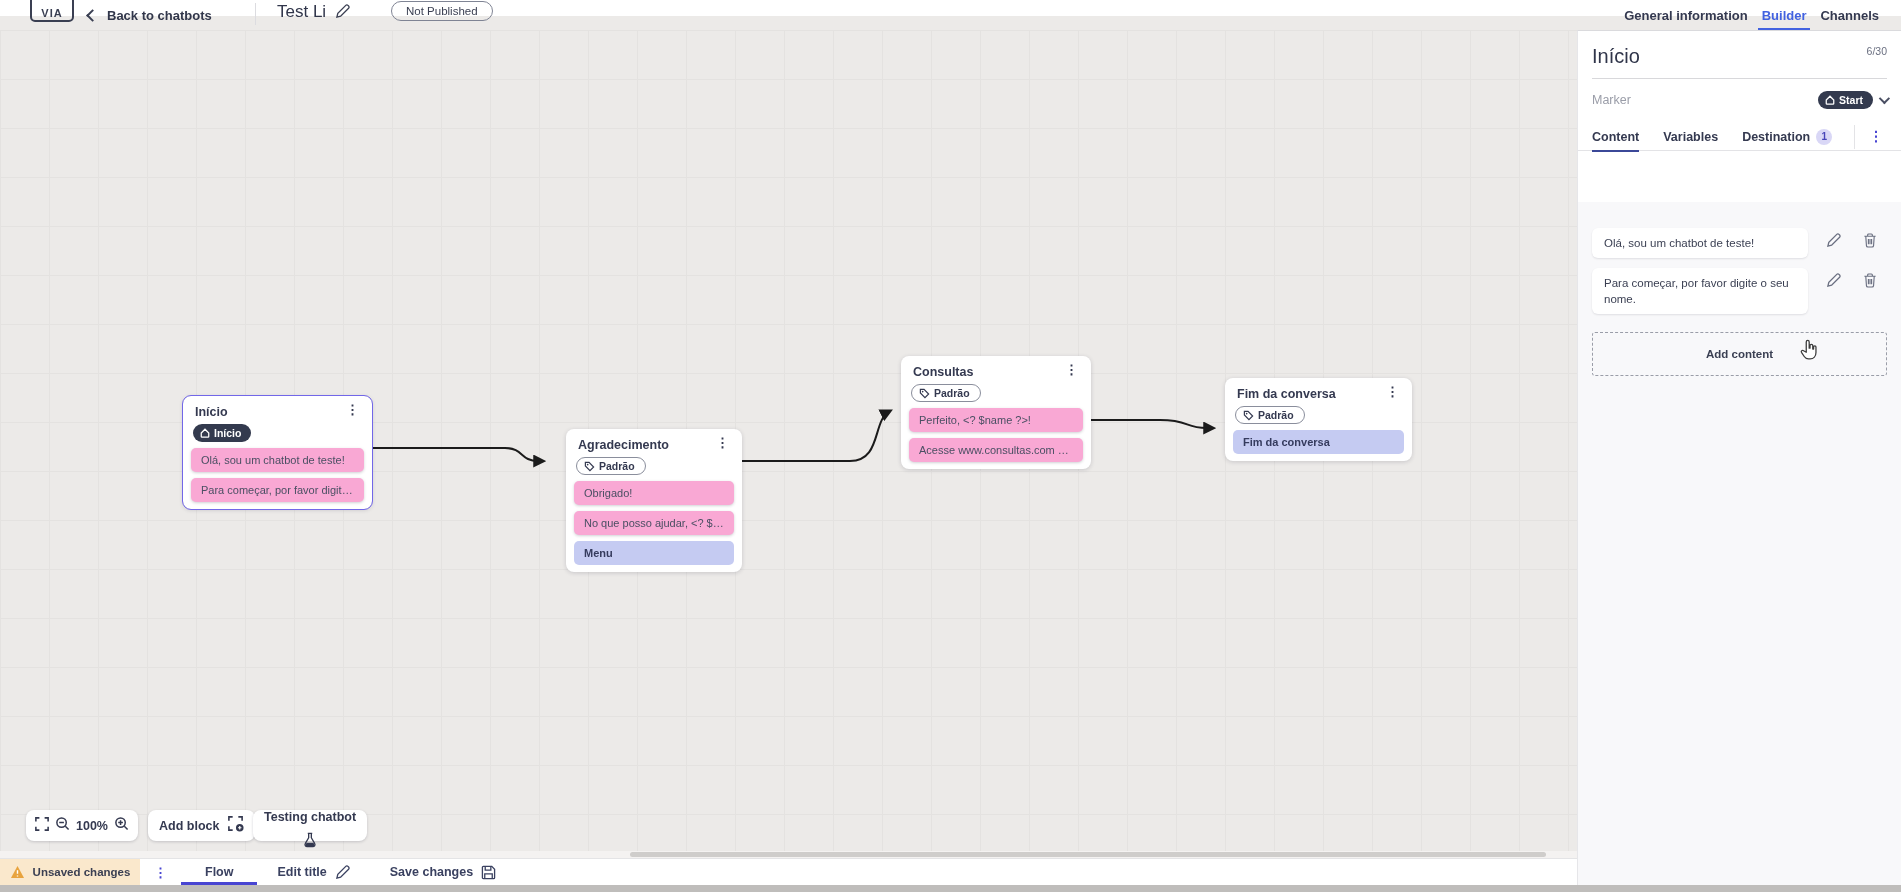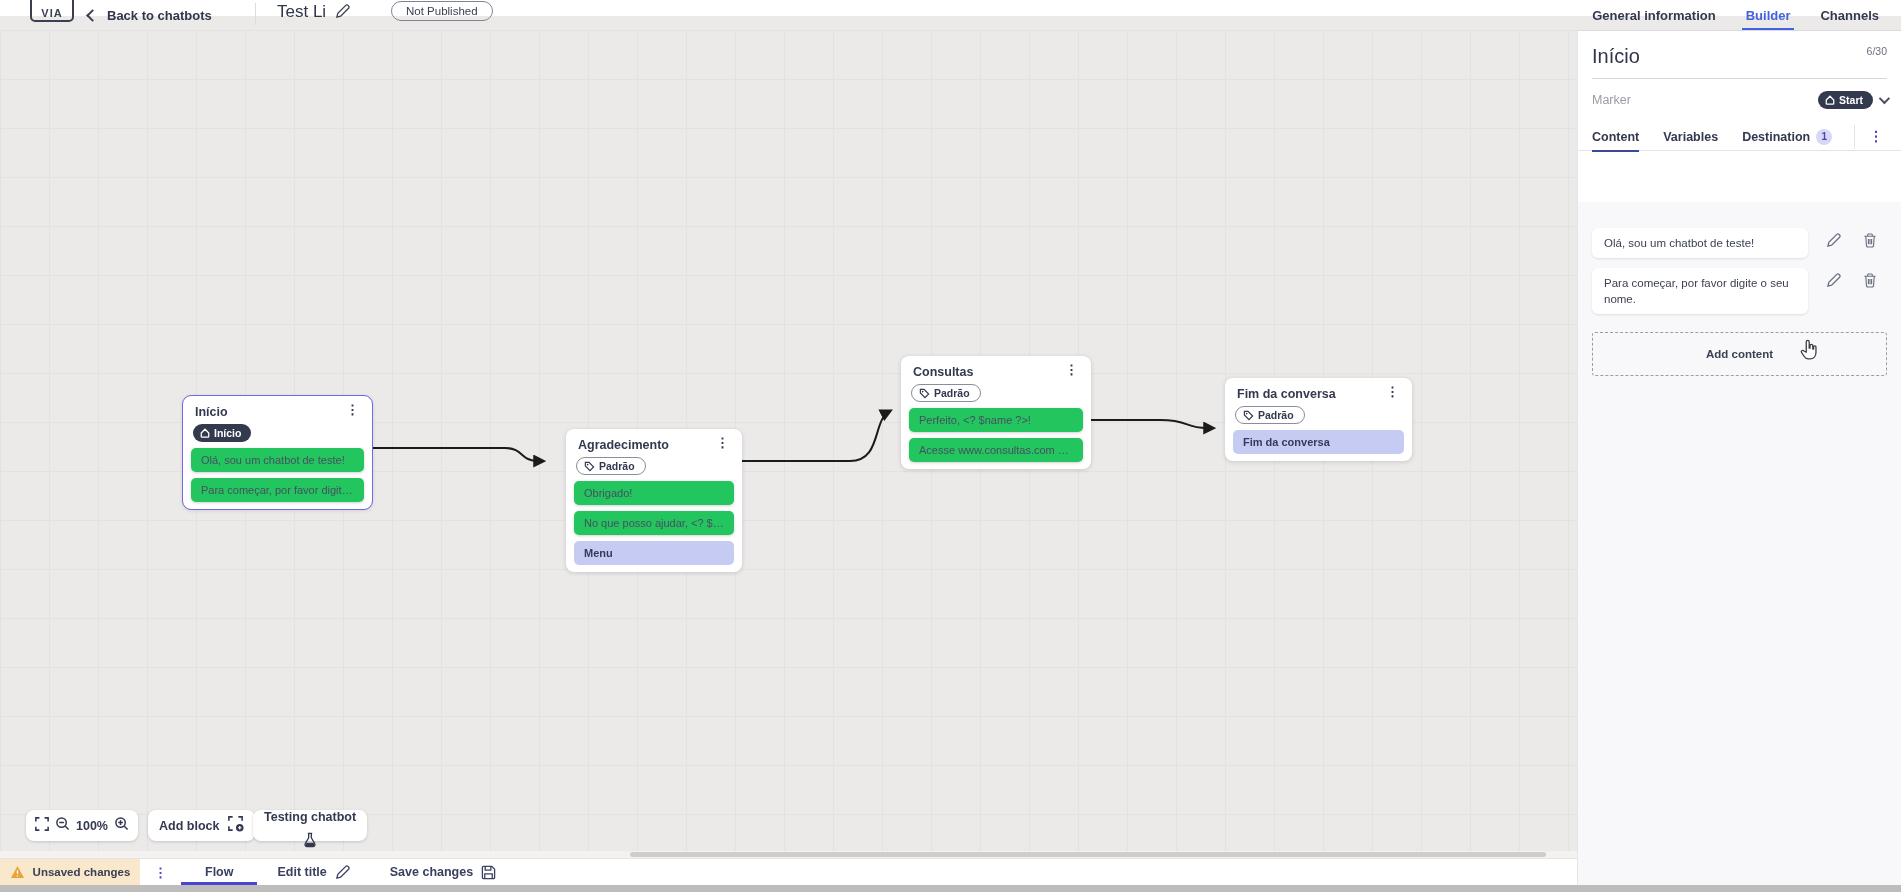--- a/index.html
+++ b/index.html
@@ -9,40 +9,40 @@
   
   .topbar{position:absolute;left:0;top:0;width:1901px;height:16px;background:#fff;z-index:30;}
   .logo{position:absolute;left:30px;top:-6px;width:44px;height:28px;border:2.5px solid #3A3F52;border-radius:0 0 5px 5px;display:flex;align-items:flex-end;justify-content:center;color:#3A3F52;font-weight:bold;font-size:11px;letter-spacing:1px;padding-bottom:1px;}
   .back-group{position:absolute;left:88px;top:0;height:30px;display:flex;align-items:center;gap:10px;cursor:pointer;}
   .chev-left{width:9px;height:9px;border-left:2px solid #3A3F52;border-bottom:2px solid #3A3F52;transform:rotate(45deg);}
   .back-label{font-size:13px;font-weight:bold;color:#32374B;}
   .topbar-divider{position:absolute;left:255px;top:3px;height:22px;width:1px;background:#DCDCE0;}
   .bot-title{position:absolute;left:277px;top:2px;font-size:17px;color:#30354A;}
   .edit-pencil{position:absolute;left:335px;top:4px;}
   .status-pill{position:absolute;left:391px;top:1px;border:1.5px solid #7F8494;border-radius:13px;padding:3px 14px;font-size:11.5px;color:#3A3F52;}
-  .top-tabs{position:absolute;right:22px;top:0;height:30px;display:flex;align-items:center;gap:30px;}
+  .top-tabs{position:absolute;right:22px;top:0;height:30px;display:flex;align-items:center;gap:14px;}
   .top-tab{font-size:13px;font-weight:bold;color:#343950;cursor:pointer;position:relative;height:30px;display:flex;align-items:center;}
   .top-tab.active{color:#4262E0;}
   .top-tab.active::after{content:"";position:absolute;left:-4px;right:-4px;bottom:0;height:2px;background:#4262E0;}
 
   
   .canvas{position:absolute;left:0;top:30px;width:1577px;height:828px;background-color:#ECEAE8;
     background-image:linear-gradient(#E4E2E0 1px,transparent 1px),linear-gradient(90deg,#E4E2E0 1px,transparent 1px);
     background-size:49px 49px;}
   svg.wires{position:absolute;left:0;top:0;width:1577px;height:828px;pointer-events:none;}
 
   .node{position:absolute;background:#fff;border-radius:8px;box-shadow:0 1px 4px rgba(40,40,60,.18);padding:7px 8px;}
   .node.selected{outline:1.5px solid #7267E8;}
   .node-head{display:flex;justify-content:space-between;align-items:flex-start;padding:2px 2px 0 4px;}
   .node-title{font-size:12.5px;font-weight:bold;color:#343950;}
   .kebab{color:#343950;font-size:13px;font-weight:bold;line-height:10px;letter-spacing:0;cursor:pointer;padding:0 3px;}
   .badge-row{margin:5px 0 2px 2px;display:flex;}
   .badge-dark{background:#333A4E;color:#fff;border-radius:11px;font-size:10.5px;font-weight:bold;padding:3px 10px 3px 7px;display:flex;align-items:center;gap:4px;}
   .badge-tag{border:1.5px solid #8A8E9C;border-radius:11px;font-size:10.5px;font-weight:bold;color:#343950;padding:2px 10px 2px 7px;display:flex;align-items:center;gap:4px;background:#fff;}
-  .node-item{margin-top:6px;background:#22c55e;border-radius:5px;box-shadow:0 1px 3px rgba(40,40,60,.22);padding:6px 10px;font-size:11px;color:#4A4F63;white-space:nowrap;overflow:hidden;text-overflow:ellipsis;cursor:pointer;}
+  .node-item{margin-top:6px;background:#f9a8d4;border-radius:5px;box-shadow:0 1px 3px rgba(40,40,60,.22);padding:6px 10px;font-size:11px;color:#4A4F63;white-space:nowrap;overflow:hidden;text-overflow:ellipsis;cursor:pointer;}
   .node-item.highlight{background:#C5CBF2;box-shadow:none;color:#353B5E;font-weight:bold;}
 
   .node--inicio{left:183px;top:366px;width:189px;}
   .node--agradecimento{left:566px;top:366px;width:176px;margin-top:33px;}
   .node--consultas{left:901px;top:326px;width:190px;}
   .node--fim{left:1225px;top:348px;width:187px;}
 
   
   .float-card{position:absolute;background:#fff;border-radius:8px;box-shadow:0 1px 3px rgba(40,40,60,.2);height:31px;display:flex;align-items:center;cursor:pointer;}
   .zoom-card{left:26px;top:780px;width:112px;justify-content:space-between;padding:0 9px;}

